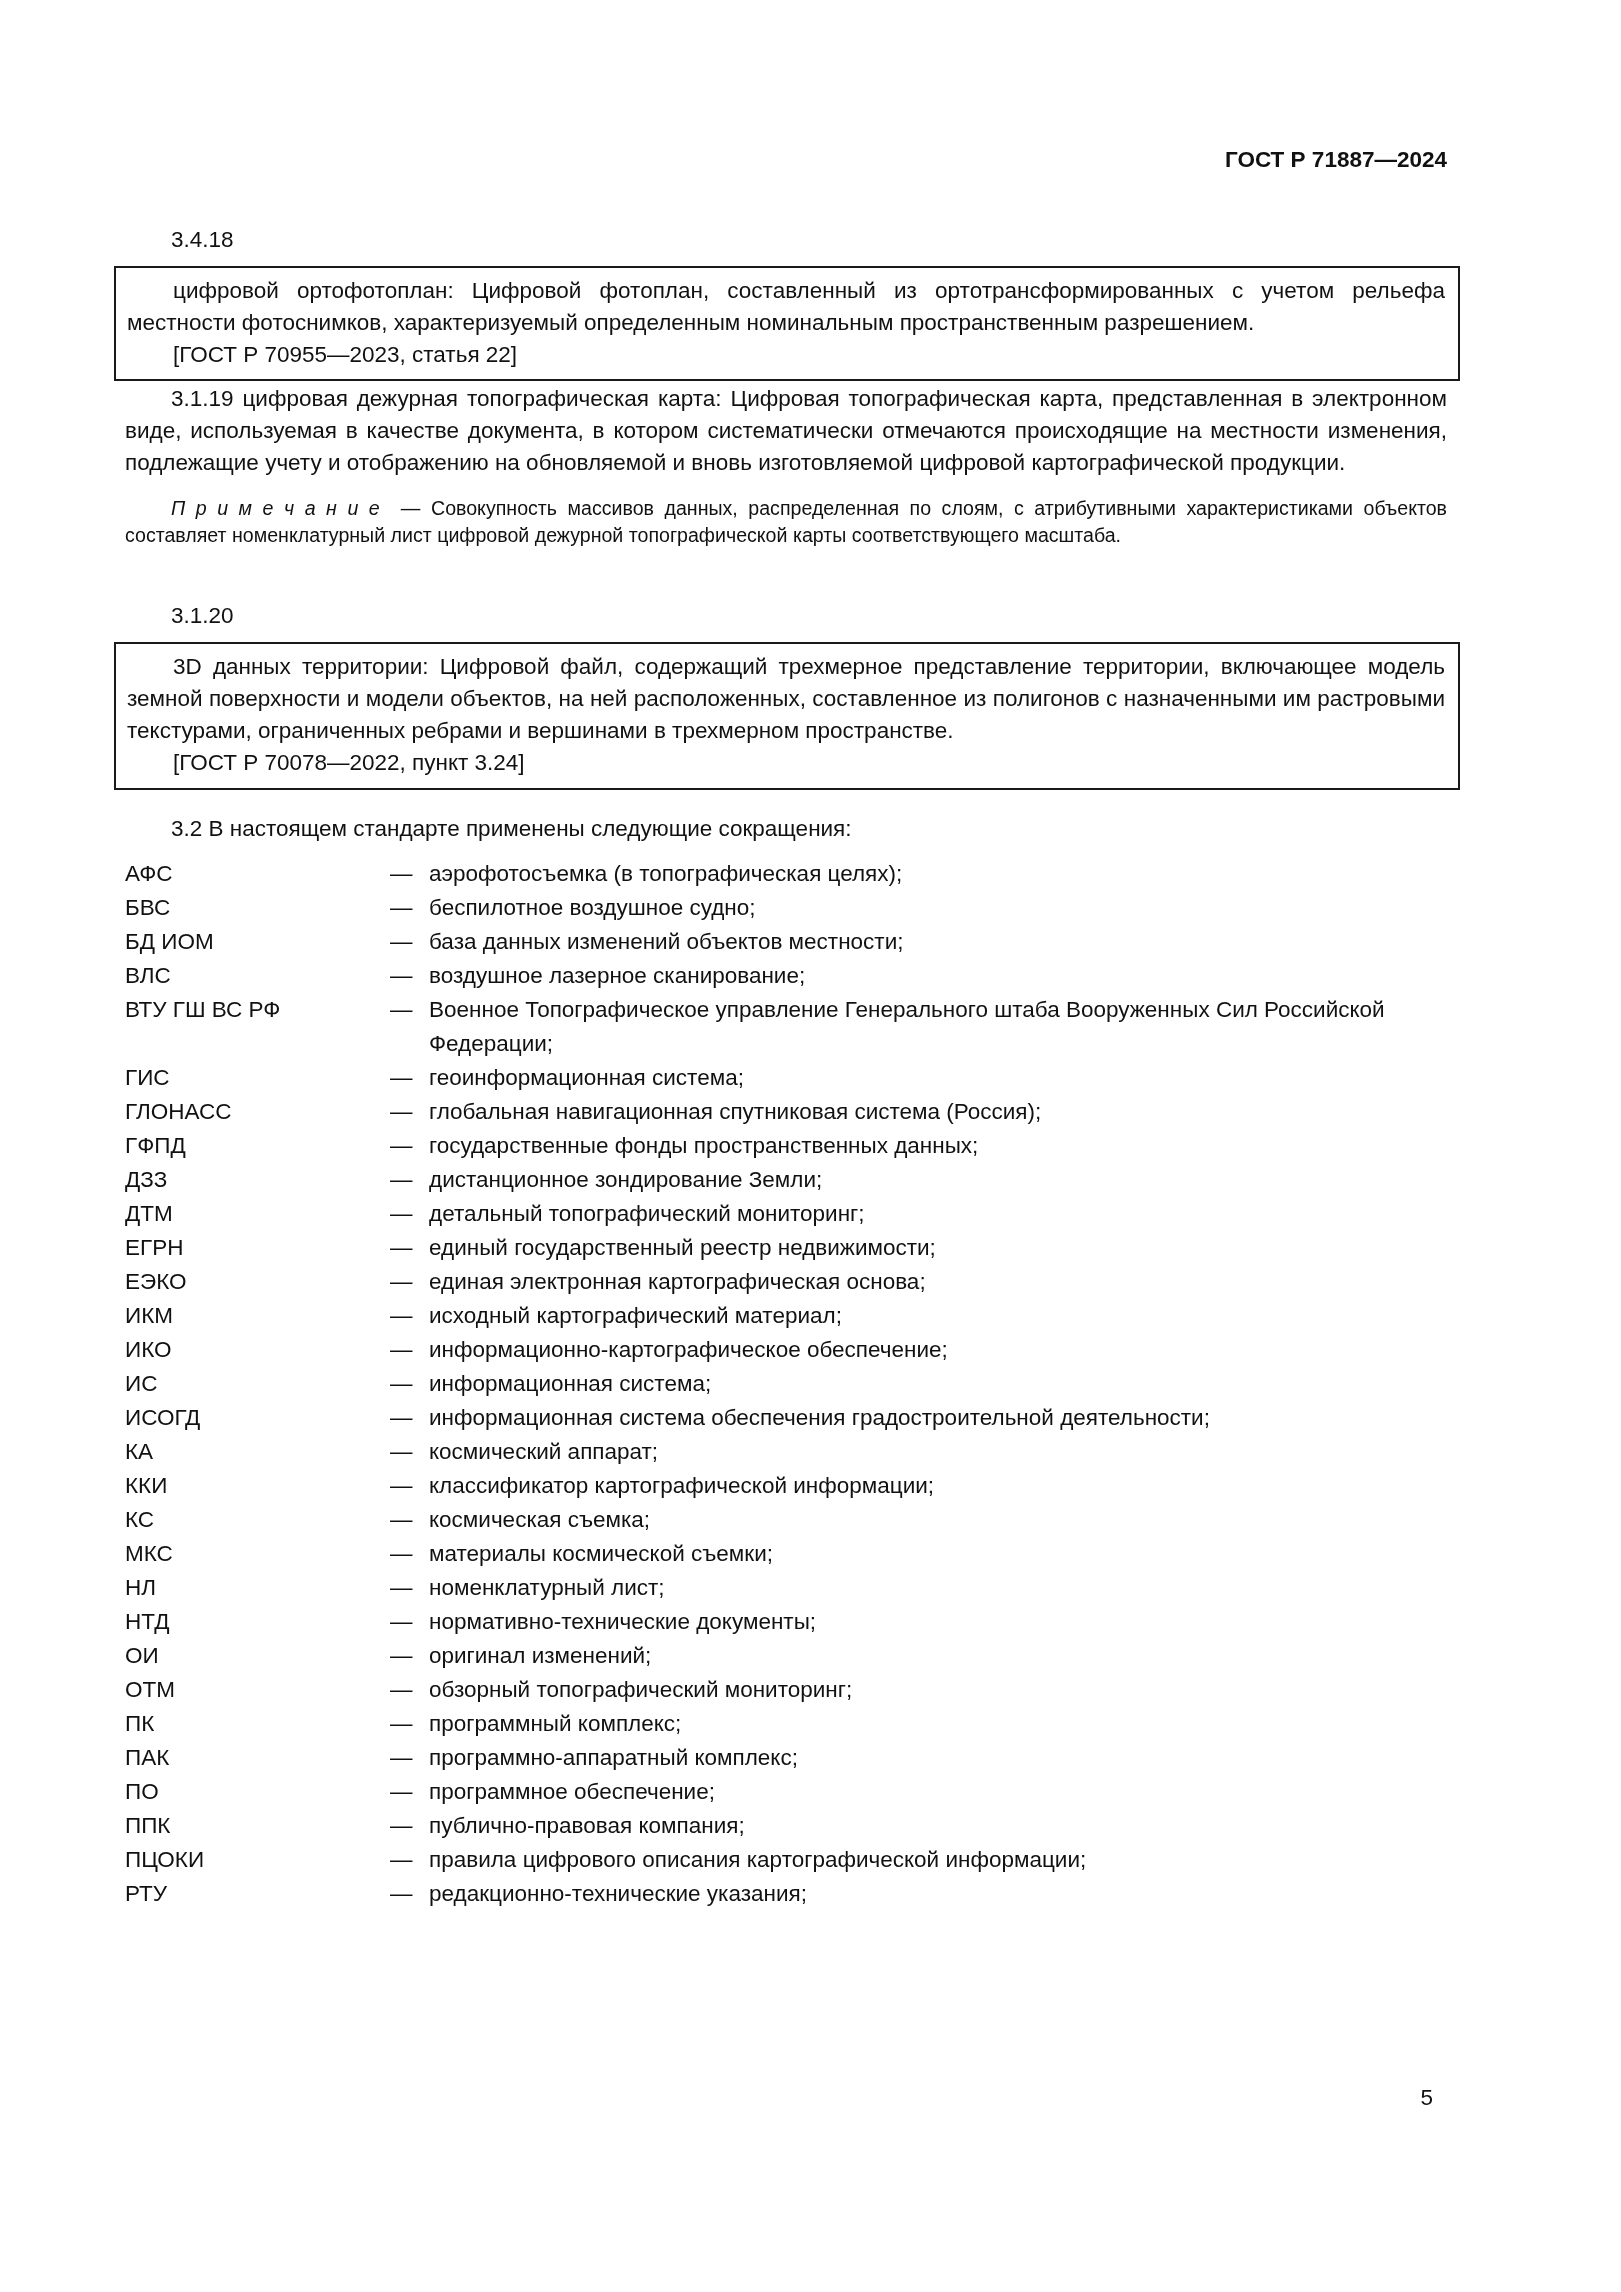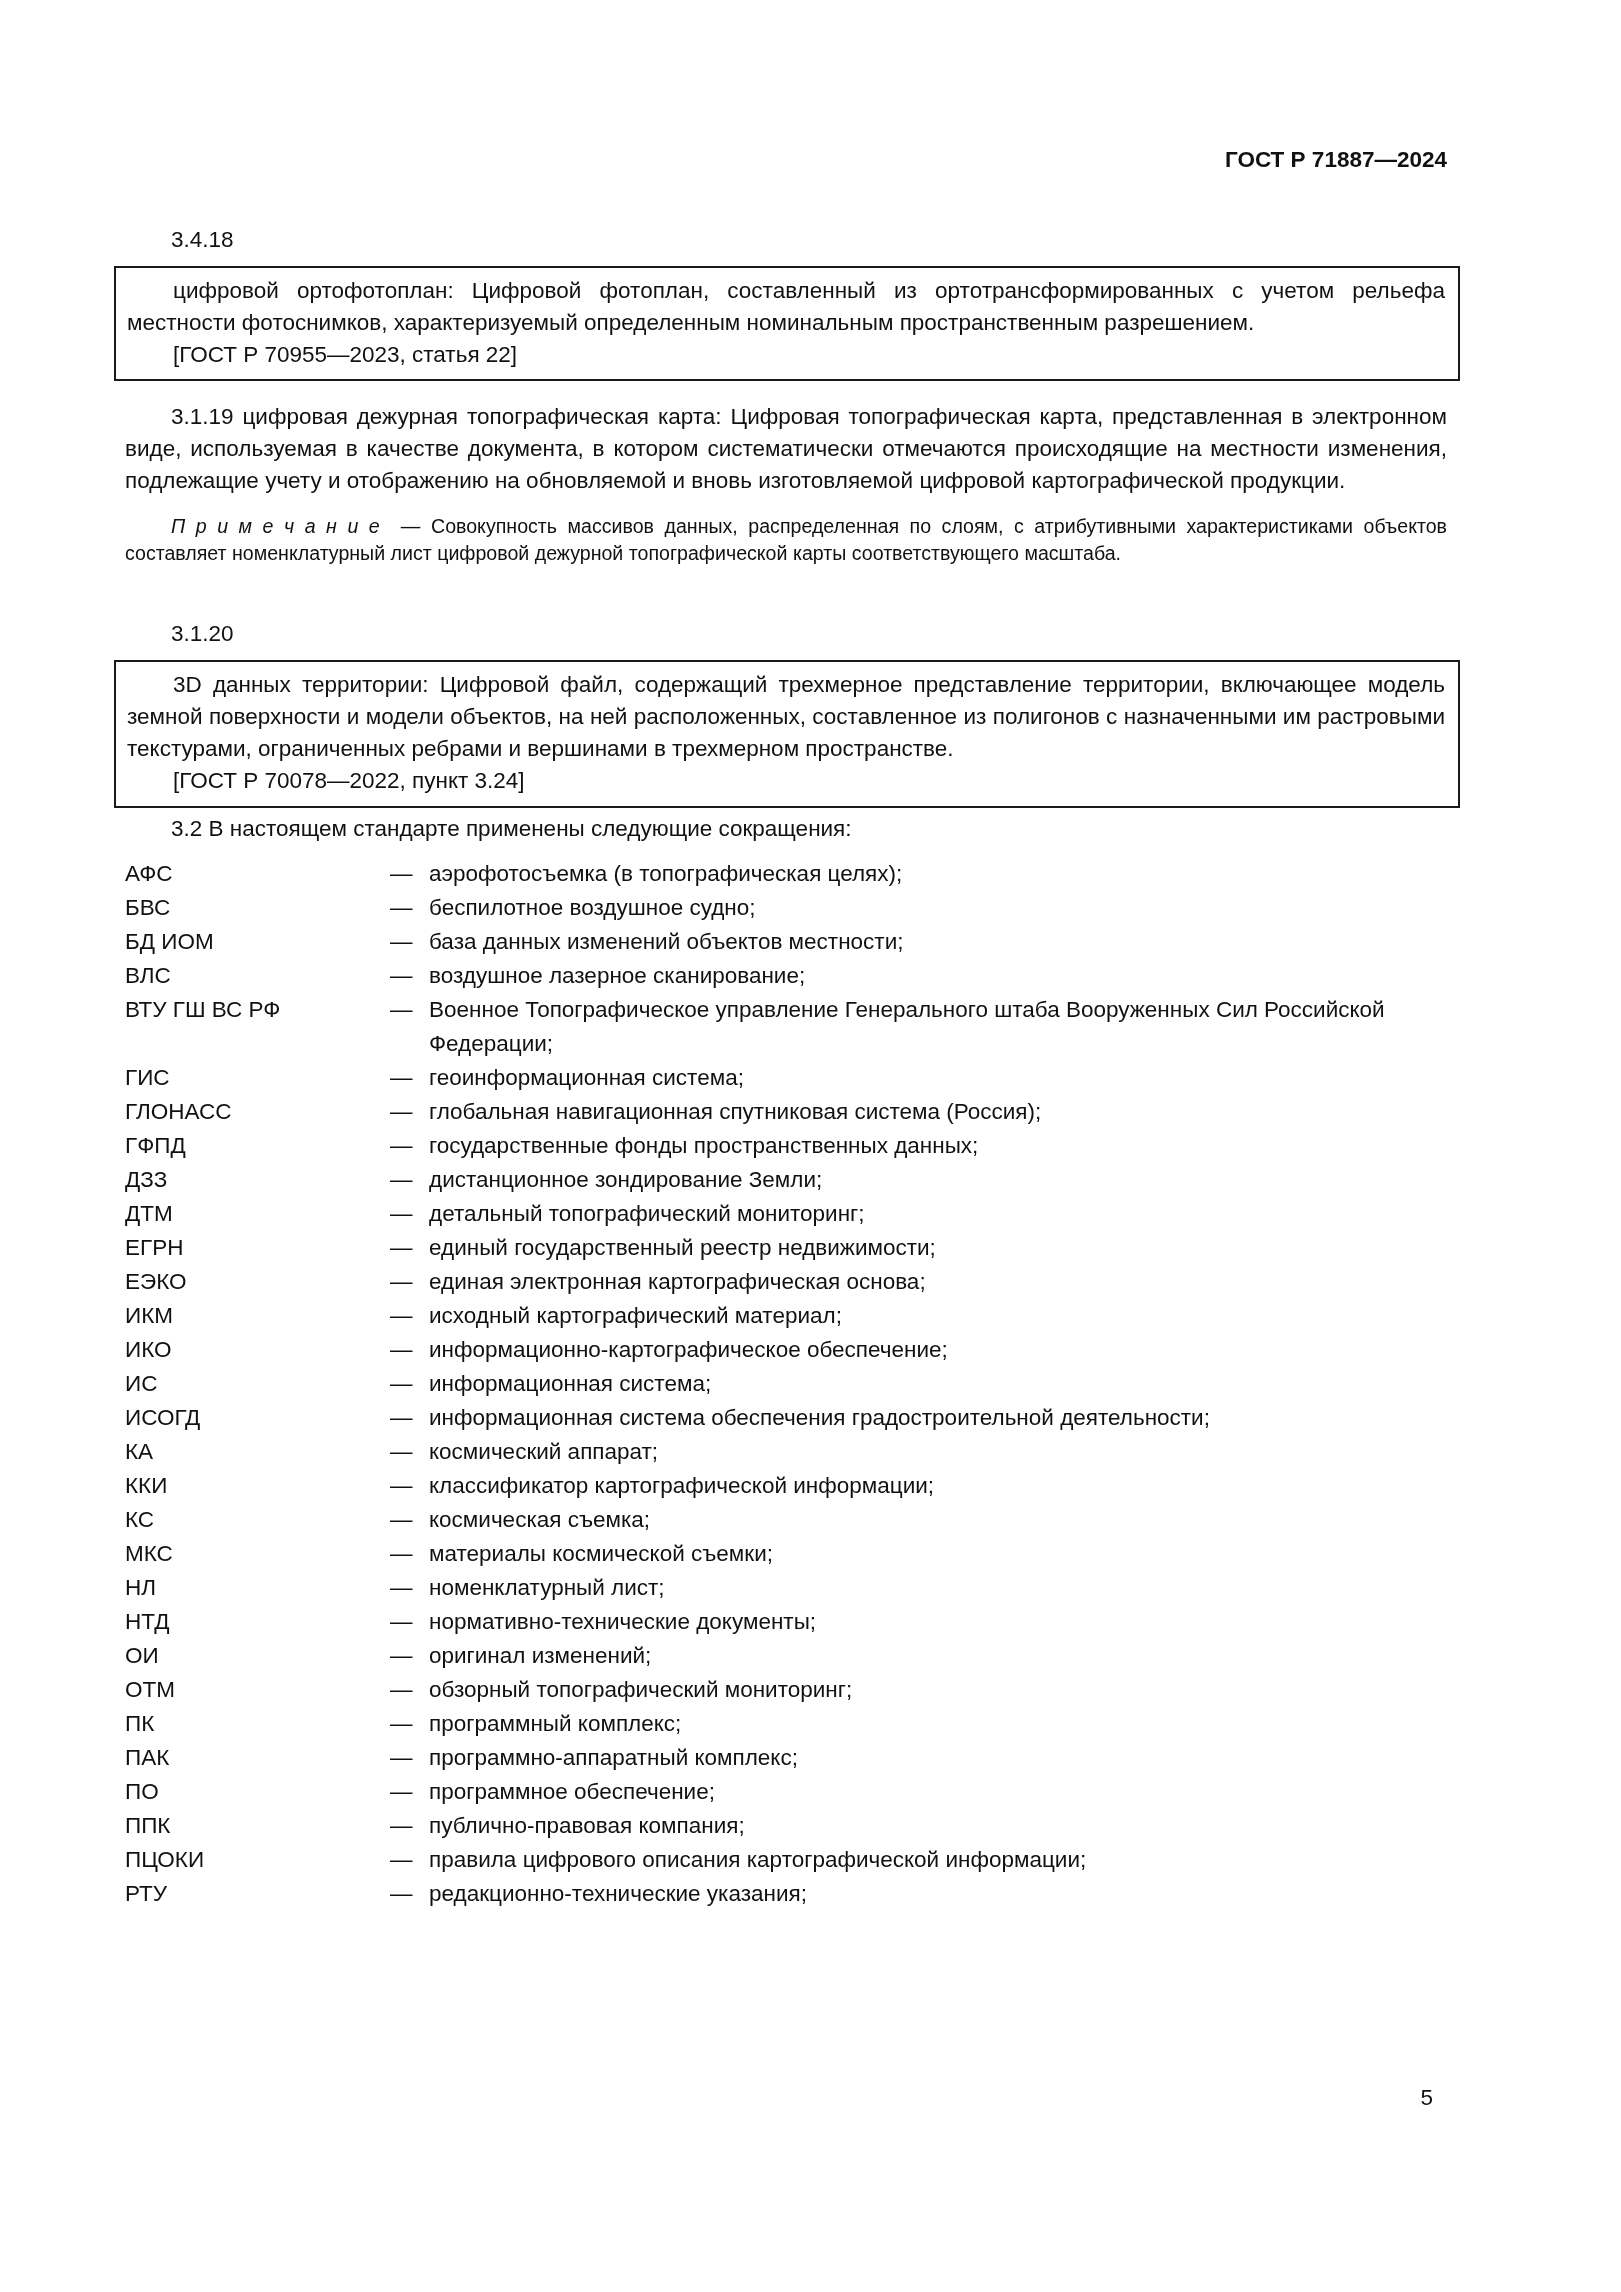--- a/index.html
+++ b/index.html
@@ -36,35 +36,35 @@
   .term-box p.def {
     text-indent: 46px;
     text-align: justify;
     line-height: 32px;
   }
   .term-box p.src {
     text-indent: 46px;
     line-height: 32px;
   }
   .para {
-    margin-top: 20px;
+    margin-top: 2px;
     text-indent: 46px;
     text-align: justify;
     line-height: 32px;
   }
   .note {
     margin-top: 15.7px;
     text-indent: 46px;
     text-align: justify;
     font-size: 19.6px;
     line-height: 27.4px;
   }
   .note .note-label { letter-spacing: 0; font-style: italic; }
   .intro {
-    margin-top: 9px;
+    margin-top: 27px;
     text-indent: 46px;
     line-height: 24.5px;
   }
   .abbr-list { margin-top: 15.7px; }
   .abbr-row {
     display: grid;
     grid-template-columns: 265px 39px 1fr;
     line-height: 34px;
   }
   .abbr-row .dash { text-align: left; }

